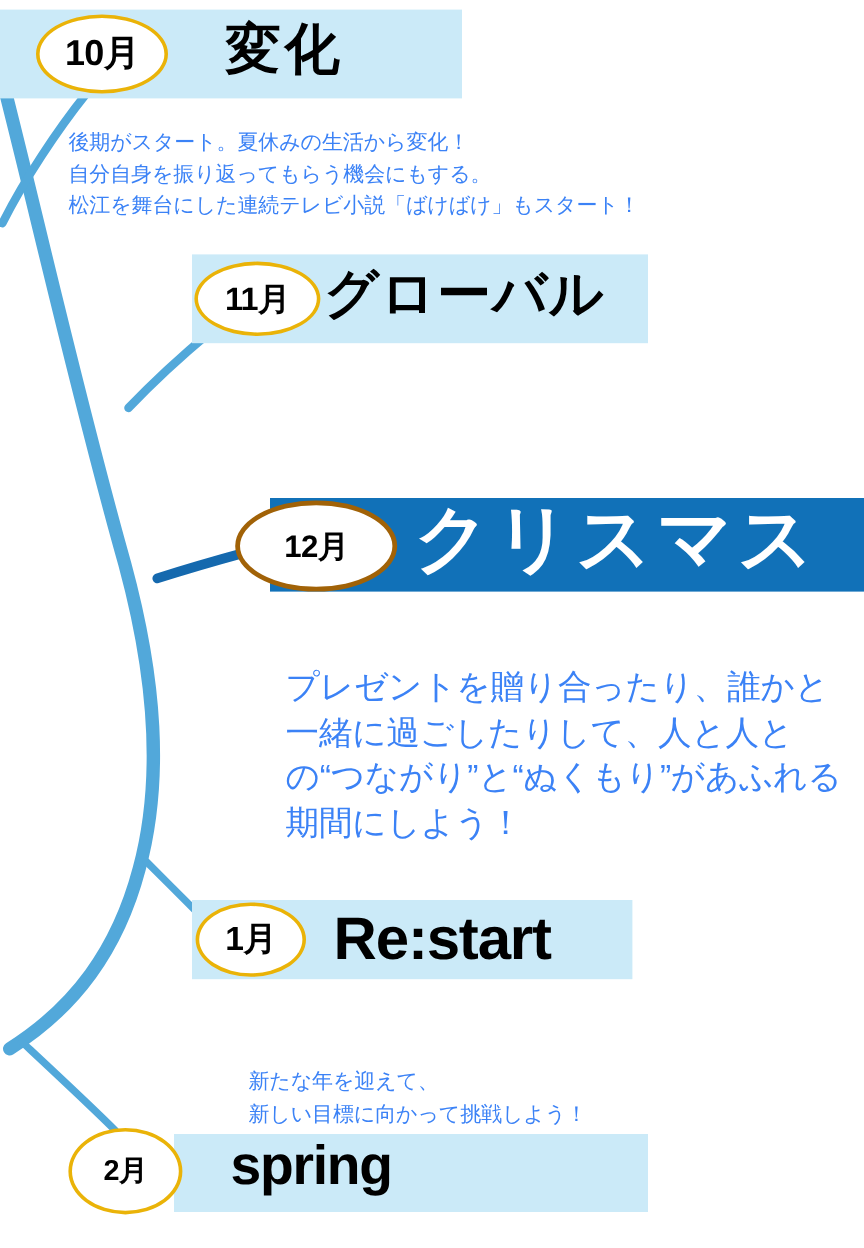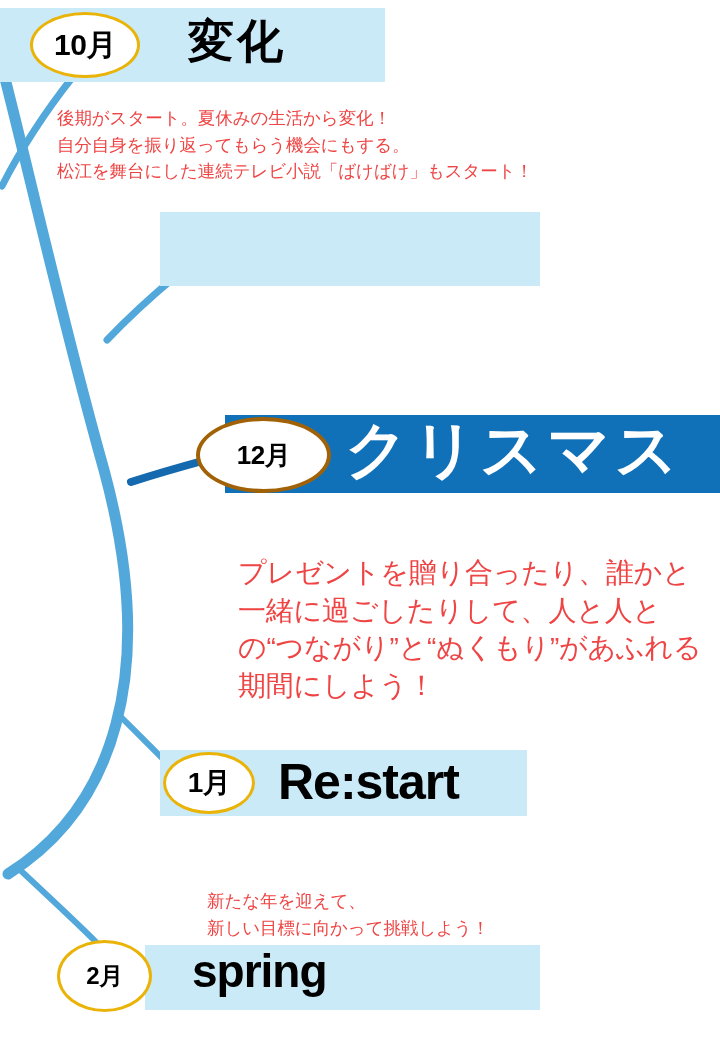--- a/index.html
+++ b/index.html
@@ -73,21 +73,21 @@
   }
 
   .bubble-sky { border: 3px solid #eab308; }
   .bubble-deep { border: 4px solid #a16207; }
 
   
   .body-text {
     position: absolute;
     z-index: 3;
     white-space: pre-line;
-    color: #ef4444;
+    color: #3b82f6;
   }
 
   .body-sm {
     font-size: 17.5px;
     line-height: 1.52;
     letter-spacing: -0.1px;
   }
 
   .body-lg {
     font-size: 28px;
@@ -156,21 +156,25 @@
   </div>
 
   <div class="heading heading-dark" id="heading-oct">変化</div>
 
   <div class="body-text body-sm" id="text-oct">後期がスタート。夏休みの生活から変化！
 自分自身を振り返ってもらう機会にもする。
 松江を舞台にした連続テレビ小説「ばけばけ」もスタート！</div>
 
   <div class="banner banner-light" id="banner-nov"></div>
 
-
+  <div class="bubble bubble-sky" id="bubble-nov">
+    <span class="bubble-label">11月</span>
+  </div>
+
+  <div class="heading heading-dark" id="heading-nov">グローバル</div>
 
 
   <div class="banner banner-strong" id="banner-dec"></div>
 
   <div class="bubble bubble-deep" id="bubble-dec">
     <span class="bubble-label">12月</span>
   </div>
 
   <div class="heading heading-invert" id="heading-dec">クリスマス</div>
 

